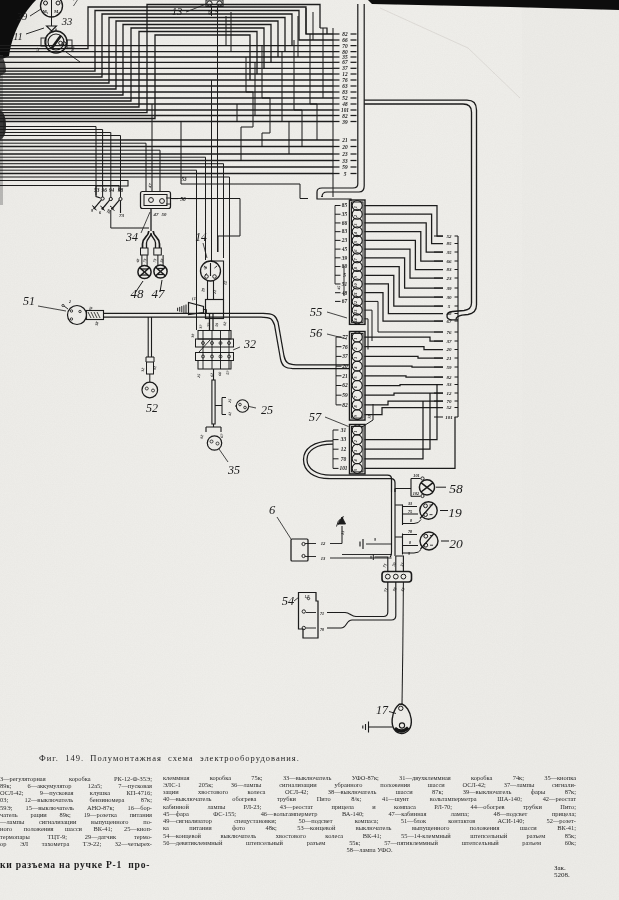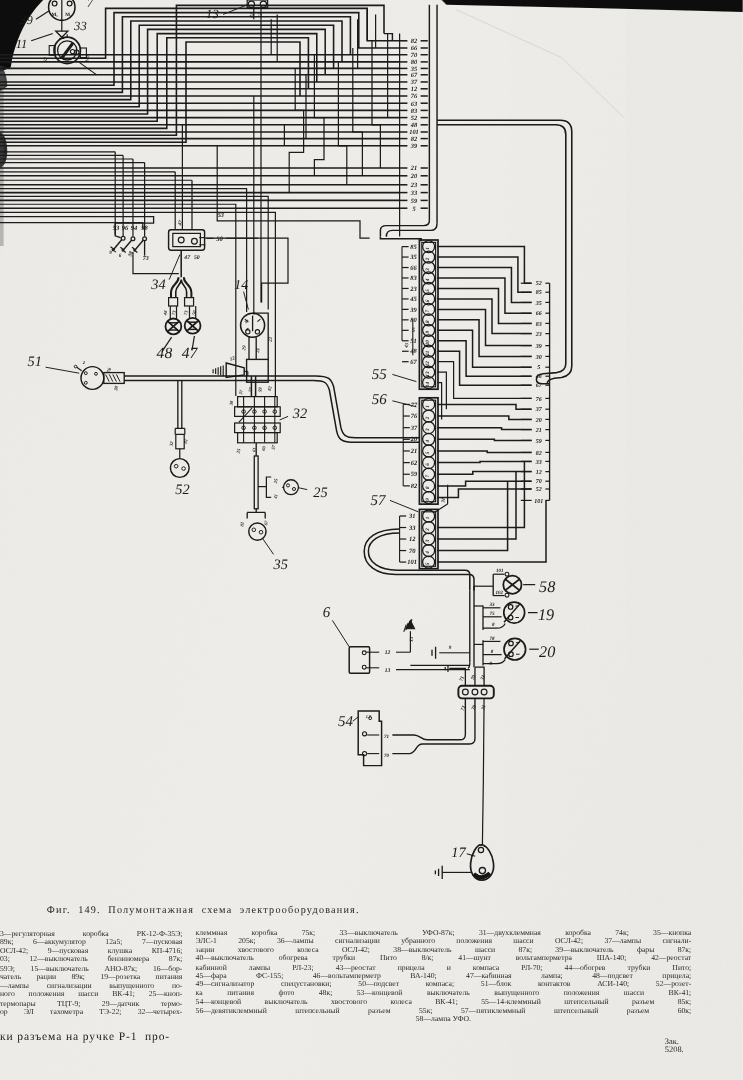--- a/index.html
+++ b/index.html
@@ -721,14 +721,14 @@
 <div class="jl">зации хвостового колеса ОСЛ-42; 38—выключатель шасси 87к; 39—выключатель фары 87к;</div>
 <div class="jl">40—выключатель обогрева трубки Пито 8/к; 41—шунт вольтамперметра ША-140; 42—реостат</div>
 <div class="jl">кабинной лампы РЛ-23; 43—реостат прицела и компаса РЛ-70; 44—обогрев трубки Пито;</div>
 <div class="jl">45—фара ФС-155; 46—вольтамперметр ВА-140; 47—кабинная лампа; 48—подсвет прицела;</div>
 <div class="jl">49—сигнализатор спецустановки; 50—подсвет компаса; 51—блок контактов АСИ-140; 52—розет-</div>
 <div class="jl">ка питания фото 48к; 53—концевой выключатель выпущенного положения шасси ВК-41;</div>
 <div class="jl">54—концевой выключатель хвостового колеса ВК-41; 55—14-клеммный штепсельный разъем 85к;</div>
 <div class="jl">56—девятиклеммный штепсельный разъем 55к; 57—пятиклеммный штепсельный разъем 60к;</div>
 <div style="text-align:center;">58—лампа УФО.</div>
 </div>
-<div class="cap" style="left:0px;top:861px;width:170px;font-size:9.6px;font-weight:normal;letter-spacing:0.75px;color:#1d1d1d;">ки разъема на ручке Р-1&nbsp; про-</div>
+<div class="cap" style="left:0px;top:861px;width:170px;font-size:9.6px;font-weight:bold;letter-spacing:0.75px;color:#1d1d1d;">ки разъема на ручке Р-1&nbsp; про-</div>
 <div class="cap" style="left:554px;top:865px;font-size:7px;color:#222;">Зак. 5208.</div>
 </div>
 </body></html>

